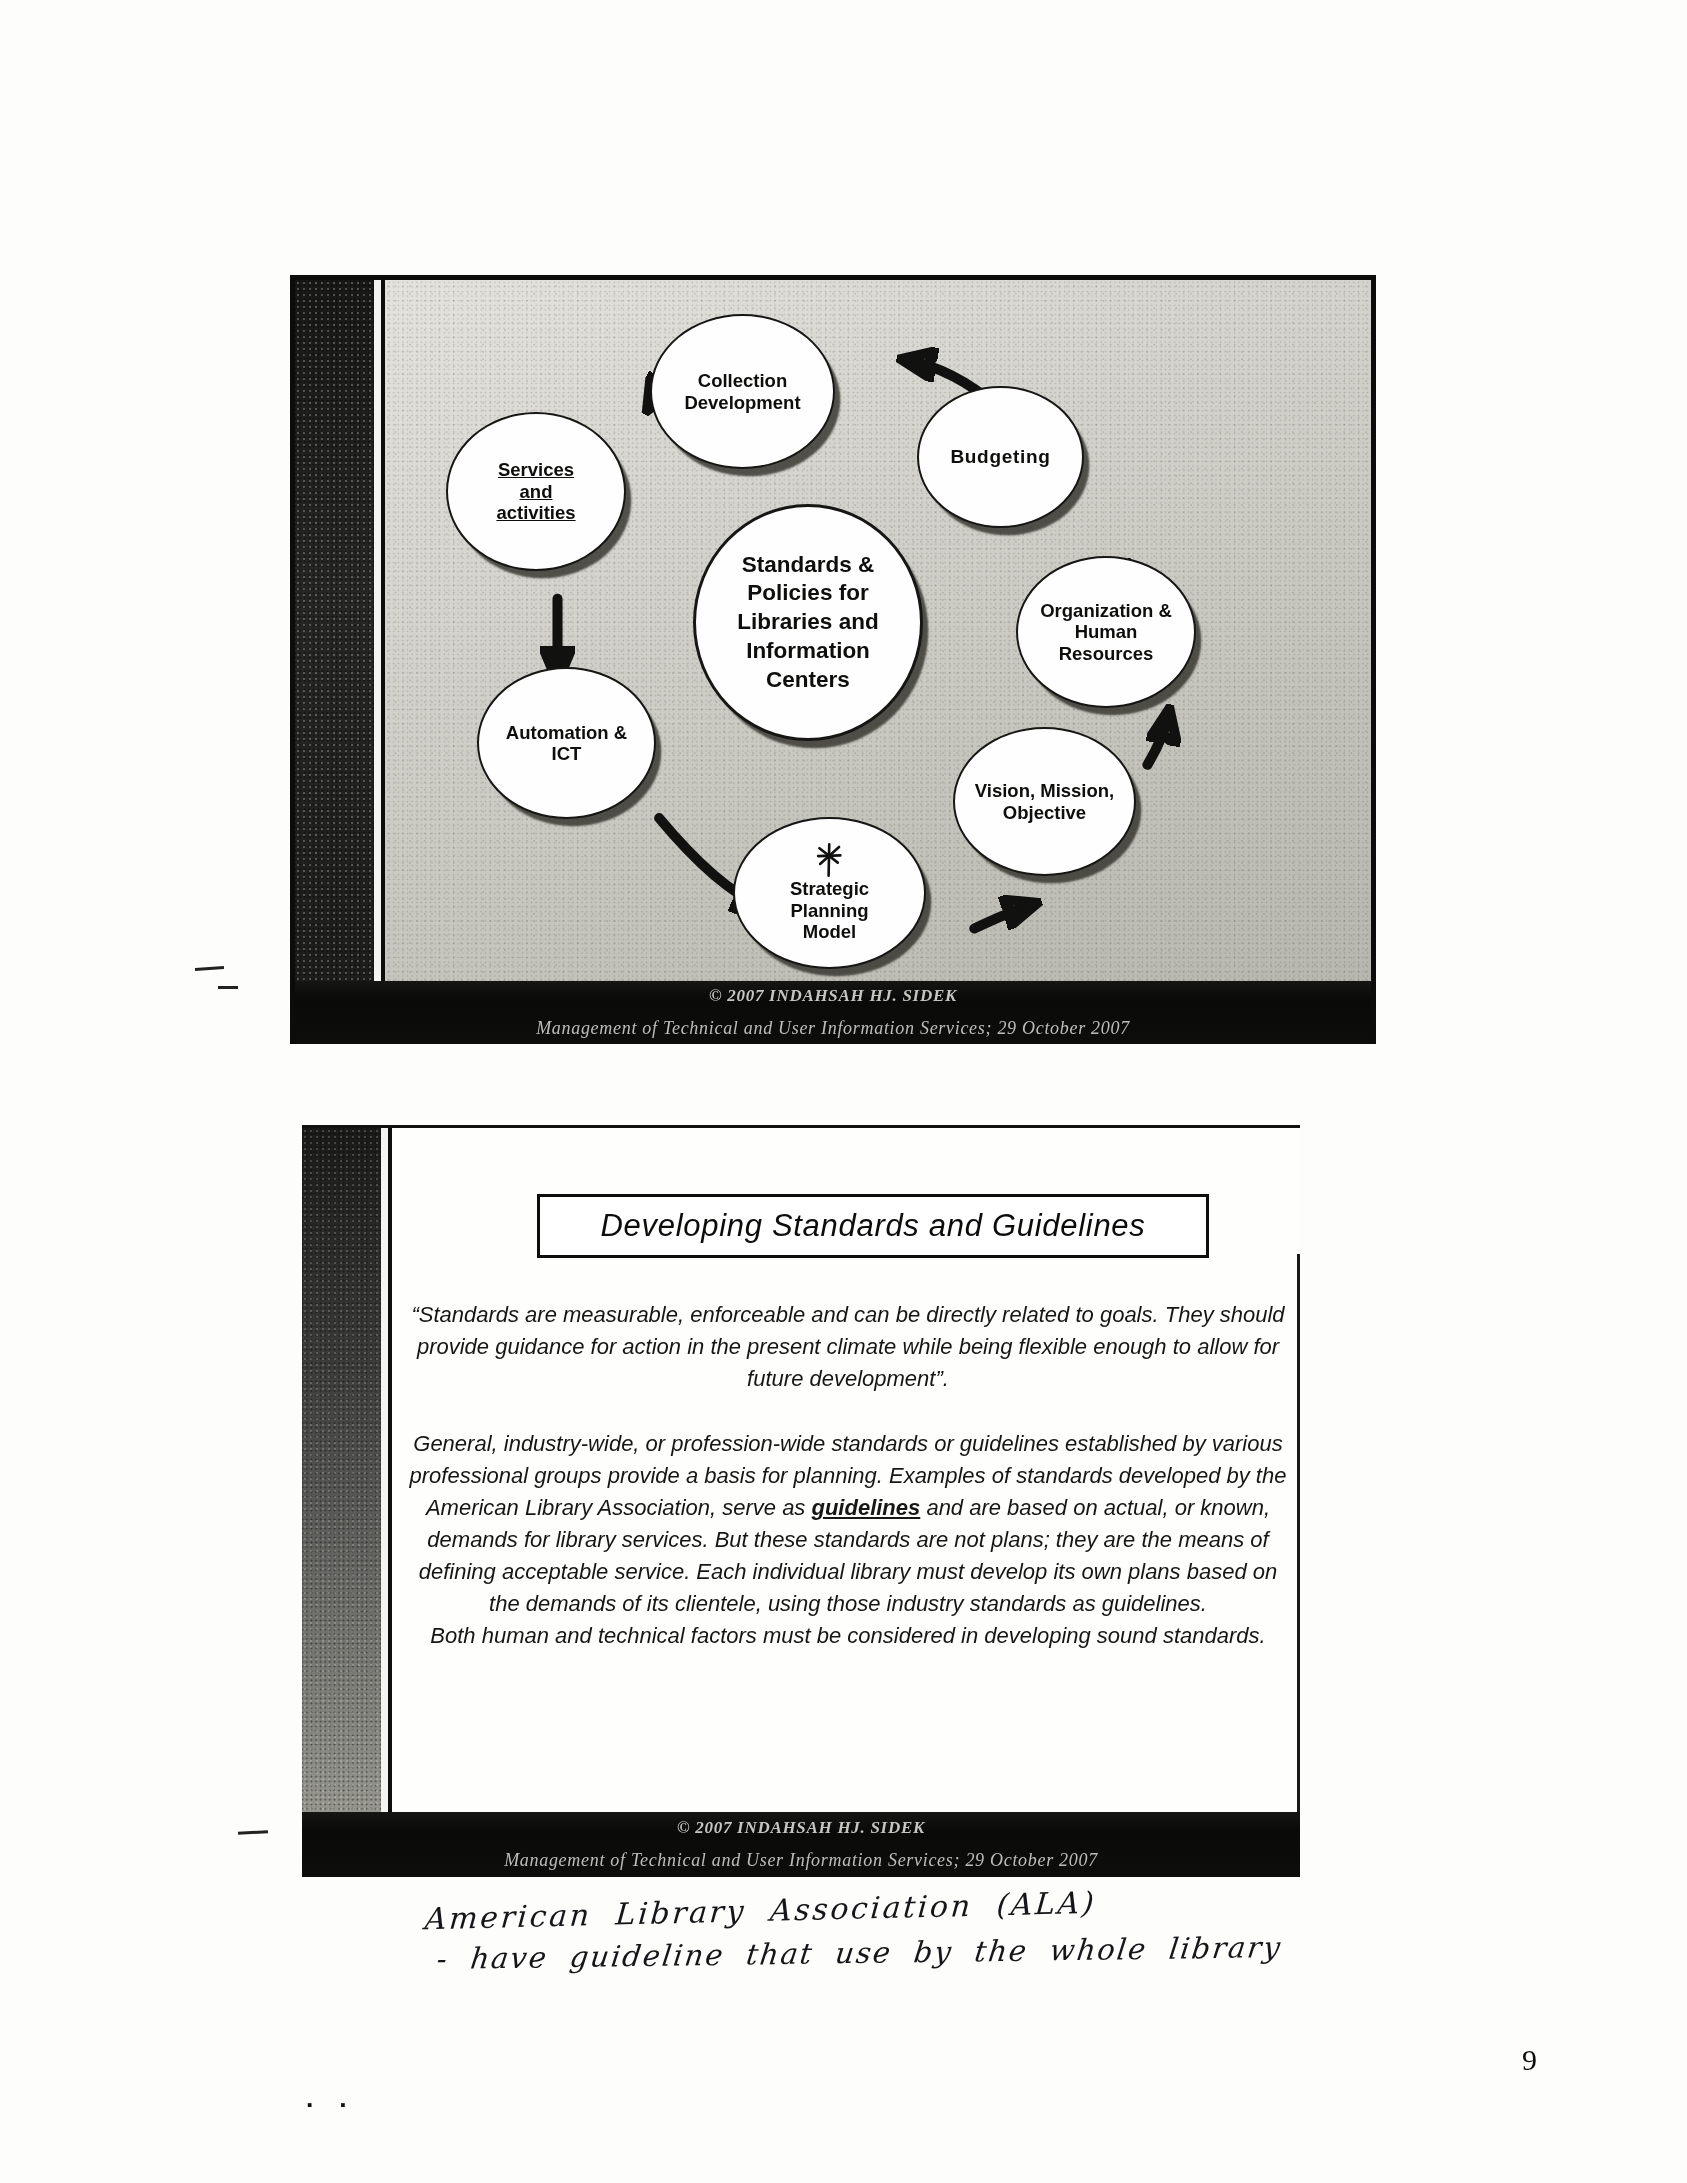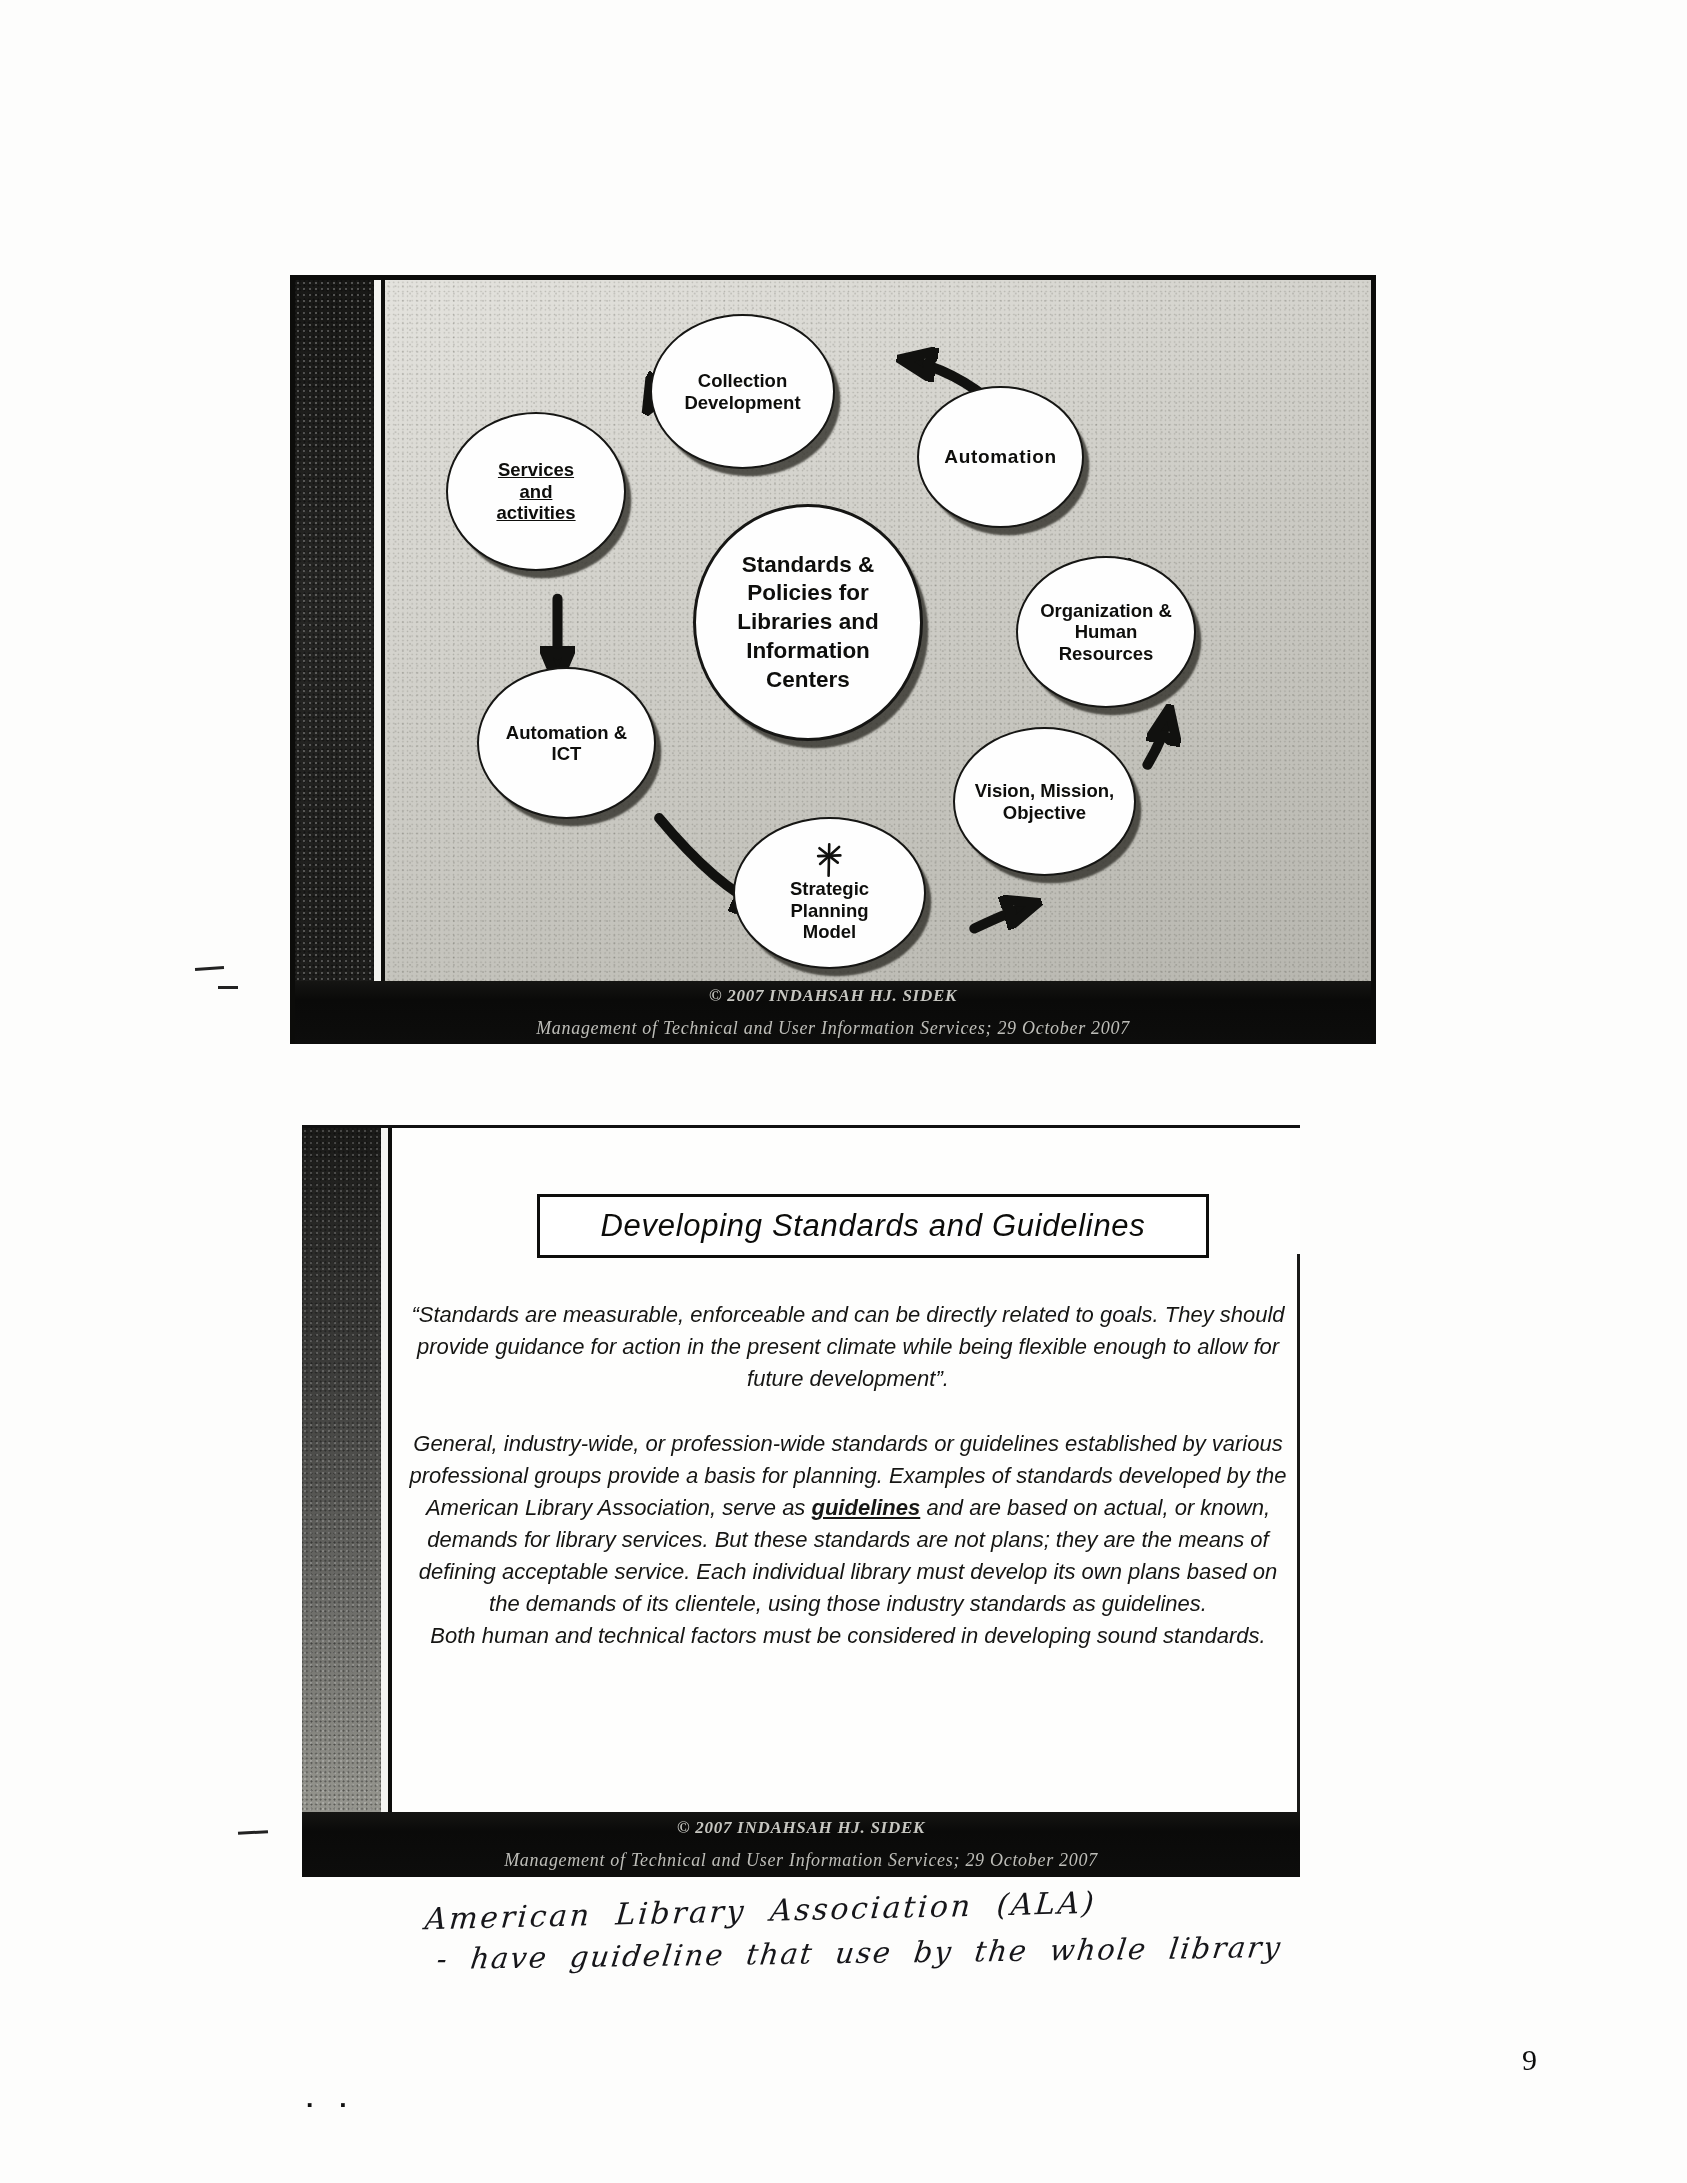--- a/index.html
+++ b/index.html
@@ -152,21 +152,21 @@
         <path d="M505,742 Q585,838 648,865" marker-end="url(#ah)"></path>
         <path d="M942,895 Q990,872 1022,862" marker-end="url(#ah)"></path>
         <path d="M1182,668 Q1205,630 1211,598" marker-end="url(#ah)"></path>
         <path d="M1192,468 Q1164,422 1157,396" marker-end="url(#ah)"></path>
       </svg>
 
       <div class="node n-colldev">
         <div class="label">Collection Development</div>
       </div>
       <div class="node n-budget">
-        <div class="label">Automation</div>
+        <div class="label">Budgeting</div>
       </div>
       <div class="node n-services">
         <div class="label">Services and activities</div>
       </div>
       <div class="node n-org">
         <div class="label">Organization &amp; Human Resources</div>
       </div>
       <div class="node n-center">
         <div class="label">Standards &amp; Policies for Libraries and Information Centers</div>
       </div>

